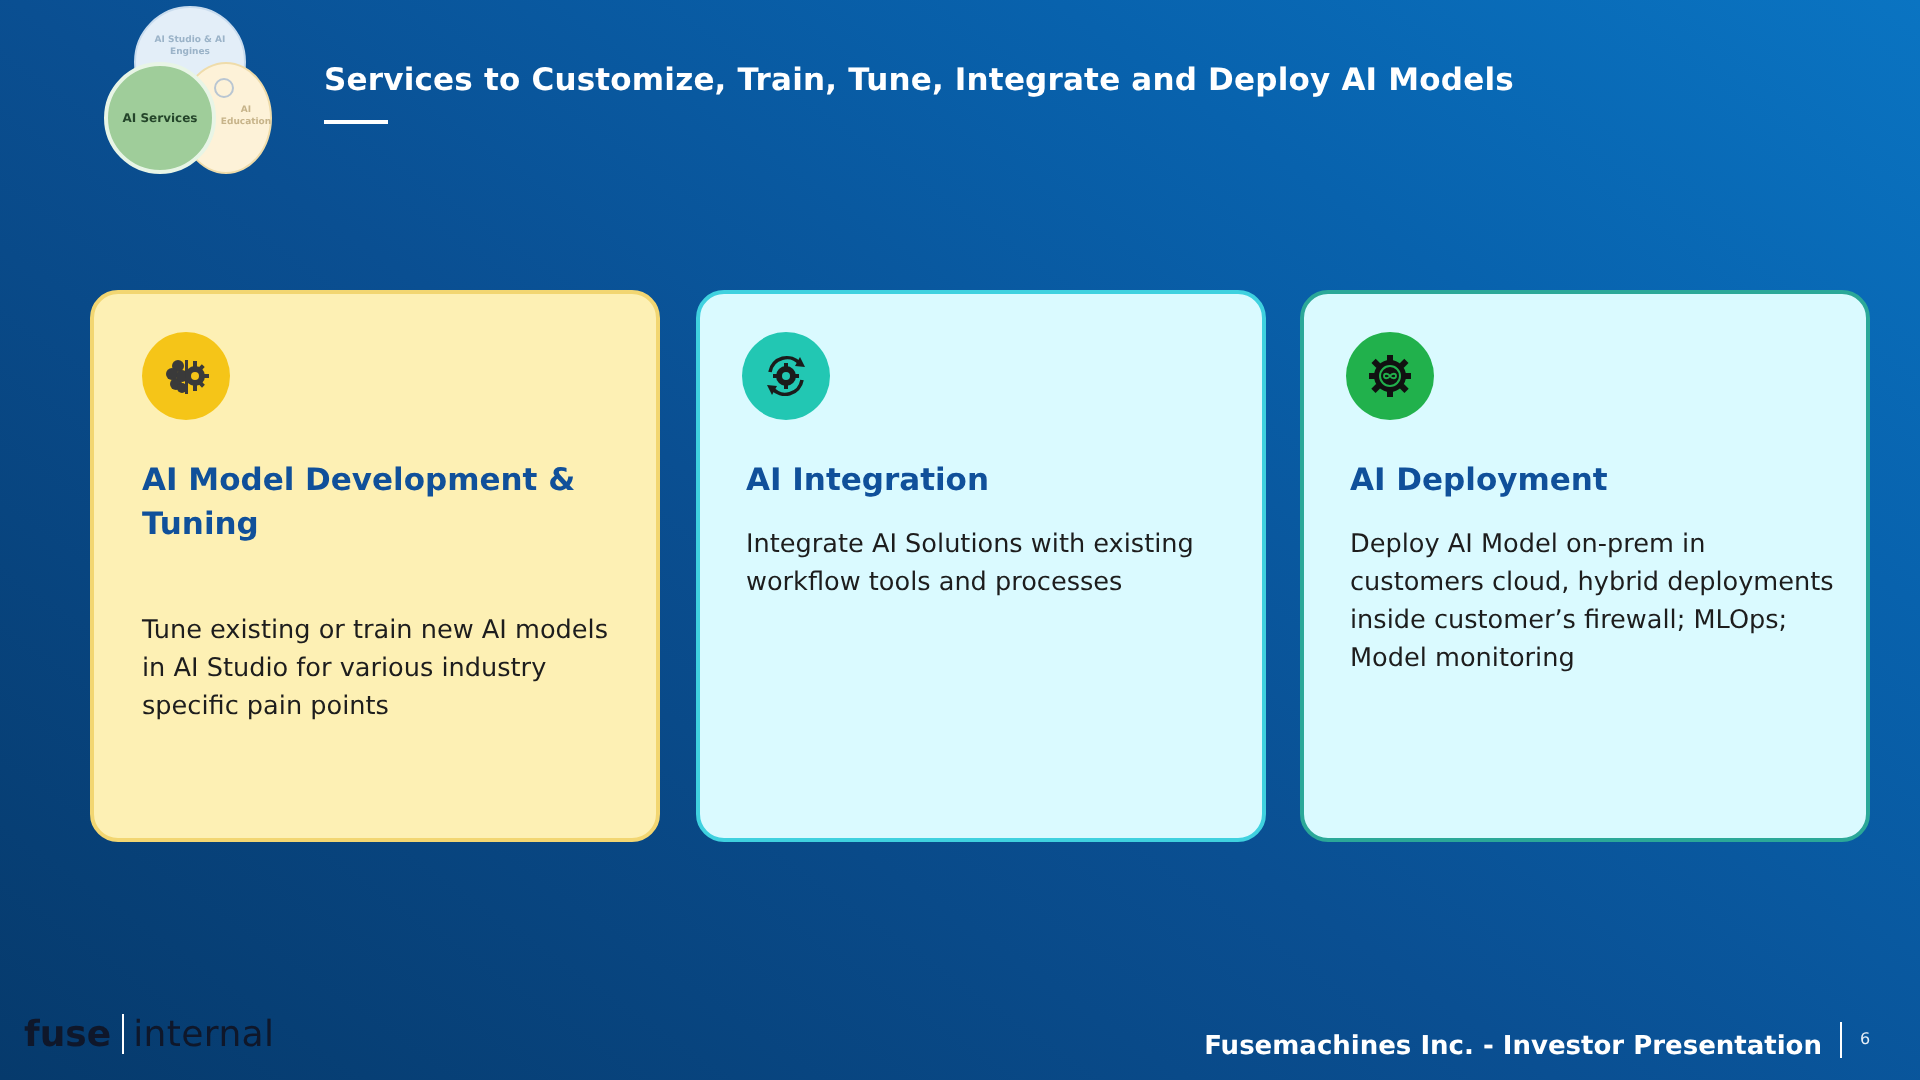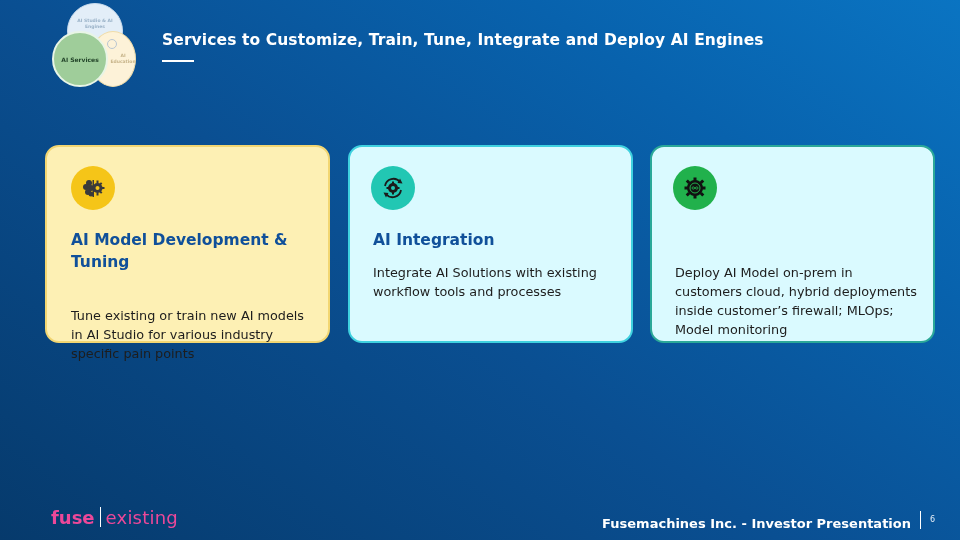--- a/index.html
+++ b/index.html
@@ -13,53 +13,53 @@
     .venn { position: absolute; left: 50px; top: 3px; width: 90px; height: 85px; }
     .venn .c { position: absolute; border-radius: 50%; display: flex; align-items: center; justify-content: center; text-align: center; font-weight: bold; }
     .venn .c-top { left: 17px; top: 0; width: 56px; height: 56px; background: #e3eef8; border: 1px solid #c9dcee; color: #9bb3c8; font-size: 4.5px; line-height: 6px; align-items: flex-start; padding-top: 14px; }
     .venn .c-right { left: 40px; top: 28px; width: 46px; height: 56px; background: #fdf2d8; border: 1px solid #efdcaa; color: #c7b48a; font-size: 4.5px; line-height: 6px; padding-left: 20px; border-radius: 50%; }
     .venn .c-left { left: 2px; top: 28px; width: 56px; height: 56px; background: #9fcd9a; border: 2px solid #e8f5e6; color: #24452a; font-size: 6px; z-index: 2; }
     .venn .center-glyph { position: absolute; left: 57px; top: 36px; width: 10px; height: 10px; border-radius: 50%; border: 1px solid #b9c6d2; z-index: 1; }
 
     .title { position: absolute; left: 162px; top: 31px; font-size: 15.5px; font-weight: bold; color: #fff; letter-spacing: 0.1px; }
     .title-underline { position: absolute; left: 162px; top: 60px; width: 32px; height: 2px; background: #fff; }
 
-    .card { position: absolute; top: 145px; width: 285px; height: 198px; border-radius: 14px; padding: 0 24px; }
+    .card { position: absolute; top: 145px; width: 285px; height: 276px; border-radius: 14px; padding: 0 24px; }
     .card-1 { left: 45px; background: #fdf0b4; border: 2px solid #f2d672; }
     .card-2 { left: 348px; background: #dafaff; border: 2px solid #3fd1df; padding-left: 20px; }
     .card-3 { left: 650px; background: #dafaff; border: 2px solid #2ba898; }
     .icon-wrap { position: absolute; top: 19px; left: 24px; width: 44px; height: 44px; border-radius: 50%; display: flex; align-items: center; justify-content: center; }
     .card-2 .icon-wrap, .card-3 .icon-wrap { left: 21px; }
     .icon-wrap svg { width: 26px; height: 26px; }
     .card-title { position: absolute; top: 82px; left: 24px; right: 24px; font-size: 15.5px; font-weight: bold; color: #10509a; line-height: 22px; }
     .card-2 .card-title, .card-3 .card-title { left: 23px; }
     .card-desc { position: absolute; left: 24px; right: 16px; font-size: 12.8px; color: #1d1d1d; line-height: 19px; }
     .card-1 .card-desc { top: 139px; margin-top: 20px; }
     .card-2 .card-desc, .card-3 .card-desc { top: 116px; left: 23px; }
 
-    .logo { position: absolute; left: 12px; top: 507px; font-size: 18px; color: #ec4899; display: flex; align-items: flex-start; margin-left: 39px; }
+    .logo { position: absolute; left: 12px; top: 507px; font-size: 18px; color: #0f172a; display: flex; align-items: flex-start; }
     .logo .bold { font-weight: bold; }
     .logo .sep { display: inline-block; width: 1px; height: 20px; background: #fff; margin: 0 5px 0 5px; }
     .logo .light { font-weight: normal; letter-spacing: 0.2px; }
 
     .footer-text { position: absolute; right: 49px; top: 516px; font-size: 13px; font-weight: bold; color: #fff; }
     .footer-sep { position: absolute; left: 920px; top: 511px; width: 1px; height: 18px; background: #fff; }
     .page-num { position: absolute; left: 930px; top: 515px; font-size: 8px; color: #e6eef7; }
   </style>
 </head>
 <body>
 
 <div class="venn">
   <div class="c c-top">AI Studio &amp; AI Engines</div>
   <div class="c c-right">AI Education</div>
   <div class="center-glyph"></div>
   <div class="c c-left">AI Services</div>
 </div>
 
-<div class="title">Services to Customize, Train, Tune, Integrate and Deploy AI Engines</div>
+<div class="title">Services to Customize, Train, Tune, Integrate and Deploy AI Models</div>
 <div class="title-underline"></div>
 
 <div class="card card-1">
   <div class="icon-wrap" style="background:#f5c518;">
     <svg viewBox="0 0 26 26">
       <g fill="#3a3a3a">
         <circle cx="9" cy="8" r="3"></circle>
         <circle cx="6" cy="12" r="3"></circle>
         <circle cx="8" cy="17" r="3"></circle>
         <circle cx="11" cy="13" r="3"></circle>
@@ -111,24 +111,25 @@
         <rect x="19.5" y="11.5" width="4" height="3"></rect>
         <rect x="4.5" y="5" width="3" height="3.5" transform="rotate(-45 6 6.7)"></rect>
         <rect x="18.5" y="5" width="3" height="3.5" transform="rotate(45 20 6.7)"></rect>
         <rect x="4.5" y="17.5" width="3" height="3.5" transform="rotate(45 6 19.2)"></rect>
         <rect x="18.5" y="17.5" width="3" height="3.5" transform="rotate(-45 20 19.2)"></rect>
       </g>
       <circle cx="13" cy="13" r="5" fill="none" stroke="#21b14c" stroke-width="1"></circle>
       <path d="M10 13 c0-1.5 2-1.5 3 0 c1 1.5 3 1.5 3 0 c0-1.5-2-1.5-3 0 c-1 1.5-3 1.5-3 0z" stroke="#21b14c" stroke-width="0.9" fill="none"></path>
     </svg>
   </div>
+  <div class="card-title">AI Deployment</div>
   <div class="card-desc">Deploy AI Model on-prem in customers cloud, hybrid deployments inside customer’s firewall; MLOps; Model monitoring</div>
 </div>
 
 <div class="logo">
   <span class="bold">fuse</span>
   <span class="sep"></span>
-  <span class="light">existing</span>
+  <span class="light">internal</span>
 </div>
 
 <div class="footer-text">Fusemachines Inc. - Investor Presentation</div>
 <div class="footer-sep"></div>
 <div class="page-num">6</div>
 
 </body></html>

